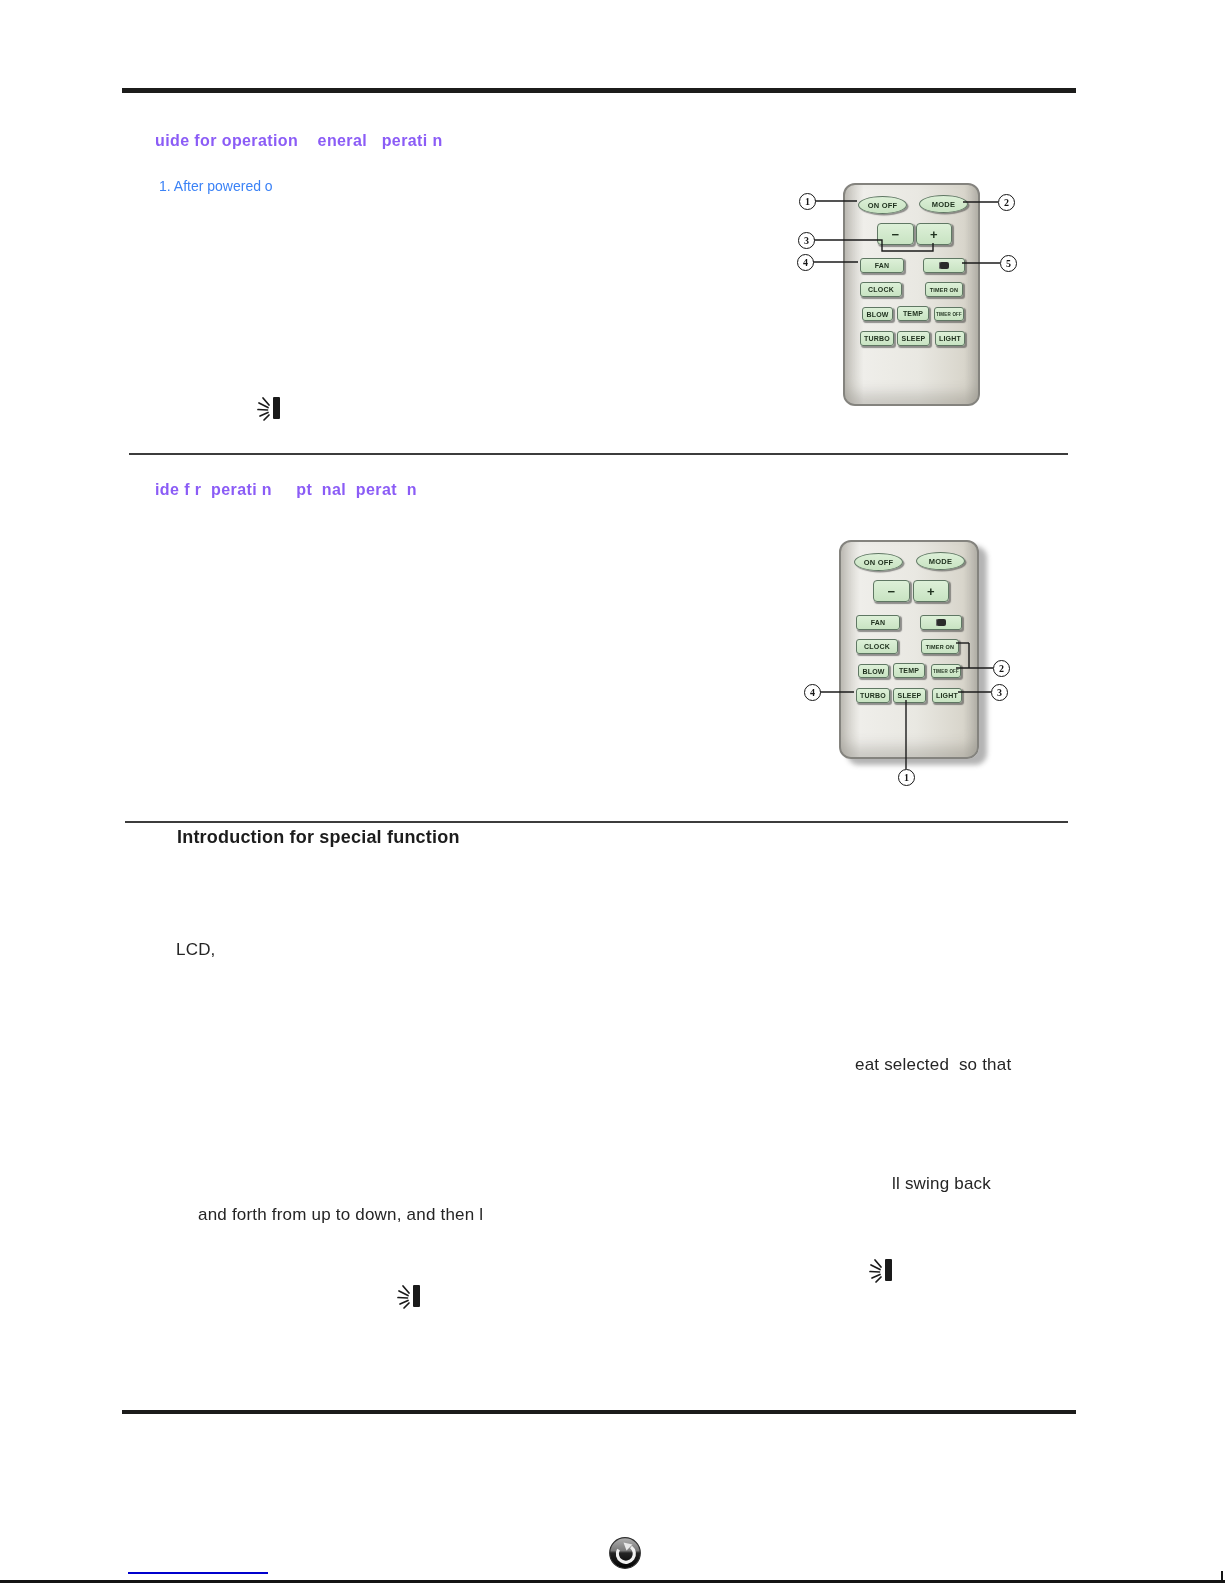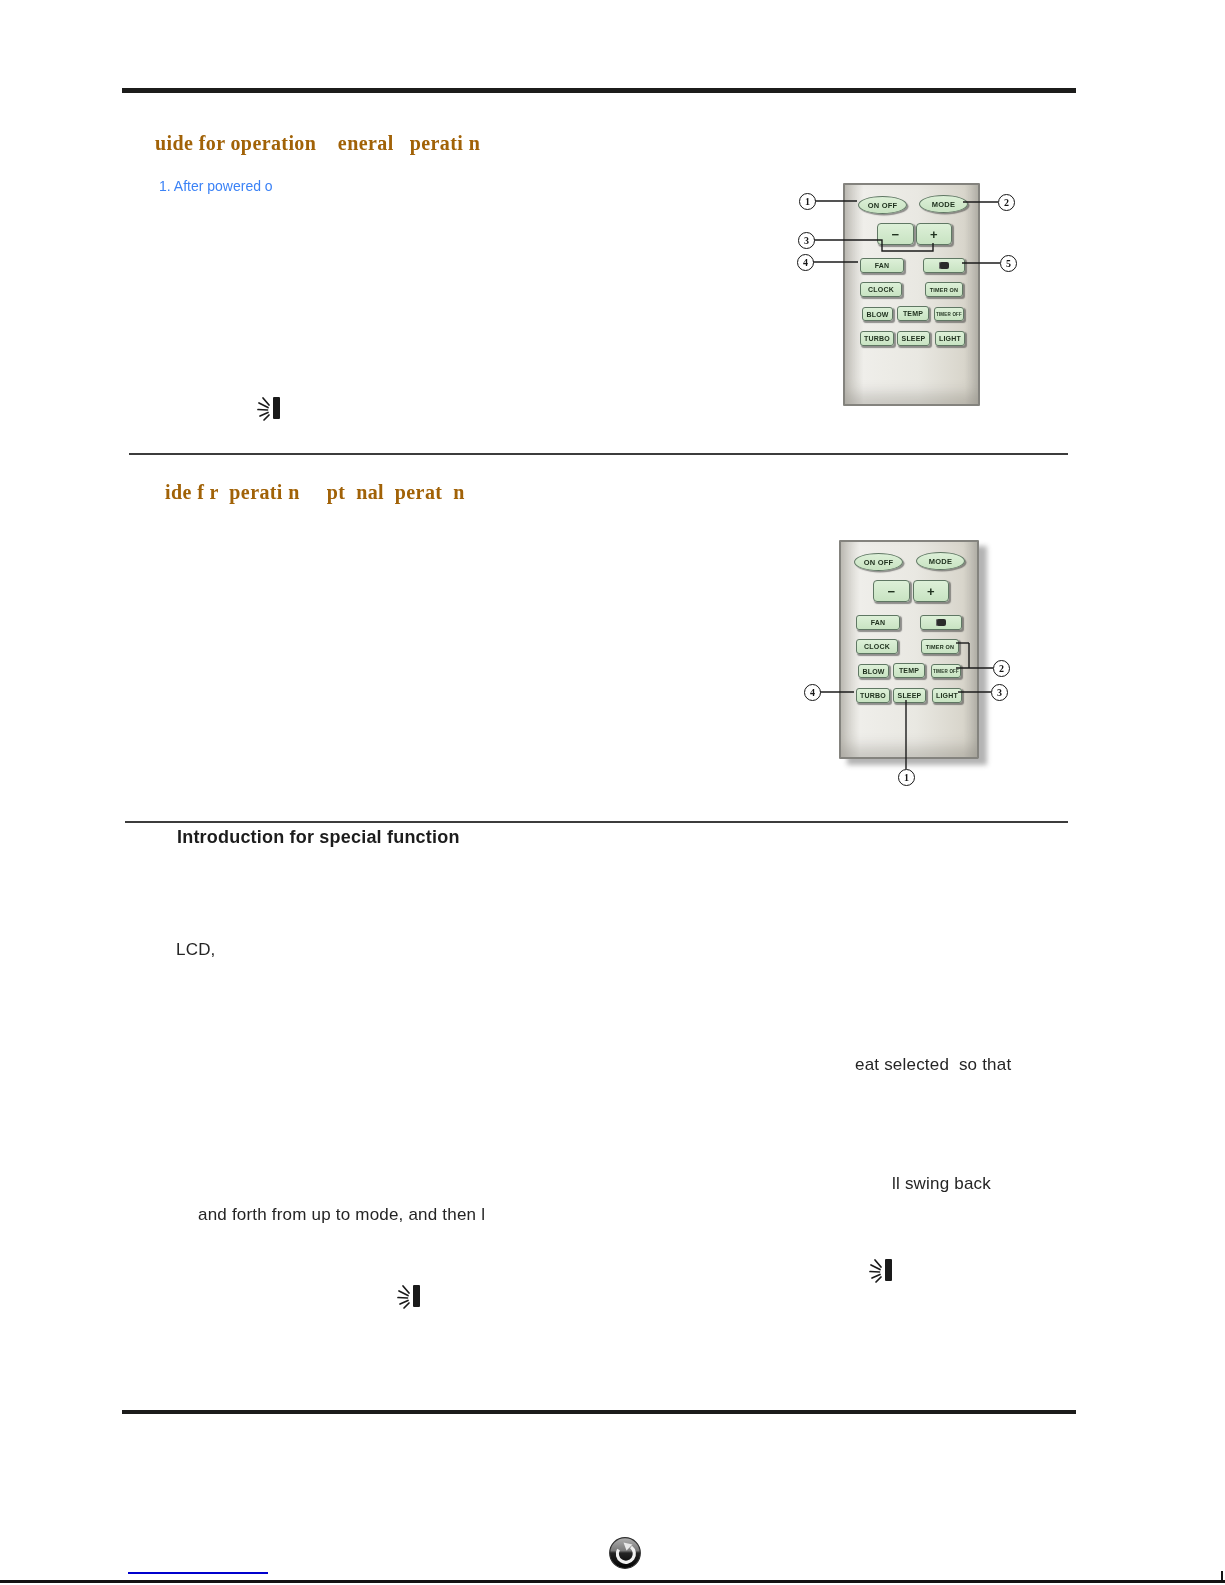--- a/index.html
+++ b/index.html
@@ -1,26 +1,26 @@
 <!DOCTYPE html>
 <html><head>
 <meta charset="utf-8">
 <style>
   html,body{margin:0;padding:0;background:#fff;}
   #page{position:relative;width:1225px;height:1585px;background:#ffffff;overflow:hidden;
         font-family:"Liberation Sans",sans-serif;color:#222;}
   .abs{position:absolute;}
   .rule{position:absolute;background:#1c1c1b;}
-  .h1{font-weight:bold;font-size:20px;color:#a16207;white-space:pre;letter-spacing:.4px;font-family:Liberation Serif, serif;}
+  .h1{font-weight:bold;font-size:16px;color:#8b5cf6;white-space:pre;letter-spacing:.4px;}
   .h3{font-weight:bold;font-size:18px;color:#1c1c1c;letter-spacing:.2px;margin-left:36px;}
   .body-txt{font-size:17px;color:#252525;white-space:pre;letter-spacing:.2px;}
   .small-txt{font-size:14px;color:#3b82f6;white-space:pre;}
 
   
-  .remote{position:absolute;border:2px solid #84837e;border-radius:1px;
+  .remote{position:absolute;border:2px solid #84837e;border-radius:12px;
           background:linear-gradient(90deg,#c9c7c0 0%,#efeeea 14%,#e9e8e2 55%,#d8d5cb 90%,#bdbbb2 100%);
           box-shadow:inset 0 -10px 14px rgba(90,88,78,.25);}
   .remote.shadowed{box-shadow:8px 6px 5px rgba(40,40,40,.35),inset 0 -10px 14px rgba(90,88,78,.25);}
   .btn{position:absolute;background:linear-gradient(180deg,#ddf0d8,#c8e3c2);
        border:1px solid #5f7763;border-radius:3px;color:#20321f;font-weight:bold;
        display:flex;align-items:center;justify-content:center;text-align:center;
        box-shadow:1.5px 1.5px 1px rgba(50,50,50,.5);font-size:7px;letter-spacing:.2px;white-space:nowrap;}
   .btn.oval{border-radius:50%;font-size:7.5px;}
   .btn.big{font-size:13px;font-weight:bold;border-radius:4px;}
   .btn .glyph{display:block;width:10px;height:7px;background:#2b2b2b;border-radius:2px;
@@ -77,21 +77,21 @@
     <div class="btn" style="left:52px;top:146px;width:31px;height:13px;">SLEEP</div>
     <div class="btn" style="left:90px;top:146px;width:28px;height:13px;">LIGHT</div>
   </div>
 
   <div class="callout" style="left:799px;top:193px;">1</div>
   <div class="callout" style="left:998px;top:194px;">2</div>
   <div class="callout" style="left:798px;top:232px;">3</div>
   <div class="callout" style="left:797px;top:254px;">4</div>
   <div class="callout" style="left:1000px;top:255px;">5</div>
 
-  <div class="abs h1" style="left:165px;top:481px;text-align:right;">ide f r  perati n     pt  nal  perat  n</div>
+  <div class="abs h1" style="left:155px;top:481px;text-align:right;">ide f r  perati n     pt  nal  perat  n</div>
 
   <div class="remote shadowed" style="left:839px;top:540px;width:136px;height:215px;">
     <div class="btn oval" style="left:13px;top:11px;width:47px;height:16px;">ON OFF</div>
     <div class="btn oval" style="left:75px;top:10px;width:47px;height:16px;">MODE</div>
     <div class="btn big" style="left:32px;top:38px;width:35px;height:20px;">−</div>
     <div class="btn big" style="left:72px;top:38px;width:34px;height:20px;">+</div>
     <div class="btn" style="left:15px;top:73px;width:42px;height:13px;">FAN</div>
     <div class="btn" style="left:79px;top:73px;width:40px;height:13px;">
         <span class="glyph"></span>
       </div>
@@ -125,21 +125,21 @@
       <line x1="958" y1="692" x2="991" y2="692"></line>
       <line x1="820" y1="692" x2="854" y2="692"></line>
       <line x1="906" y1="700" x2="906" y2="769"></line>
     </g>
   </svg>
 
   <div class="abs h3" style="left:141px;top:827px;">Introduction for special function</div>
   <div class="abs body-txt" style="left:176px;top:940px;">LCD,</div>
   <div class="abs body-txt" style="left:855px;top:1055px;">eat selected  so that</div>
   <div class="abs body-txt" style="left:892px;top:1174px;">ll swing back</div>
-  <div class="abs body-txt" style="left:198px;top:1205px;">and forth from up to mode, and then l</div>
+  <div class="abs body-txt" style="left:198px;top:1205px;">and forth from up to down, and then l</div>
 
   <svg class="icon-flash" style="left:868px;top:1256px;" width="28" height="28" viewBox="0 0 28 28">
     <rect x="17" y="3" width="7" height="22" rx="1" fill="#1a1a1a"></rect>
     <g stroke="#1a1a1a" stroke-width="1.7" stroke-linecap="round">
       <line x1="13" y1="11" x2="7" y2="4"></line>
       <line x1="12" y1="13.5" x2="3" y2="9"></line>
       <line x1="11.5" y1="16" x2="2" y2="15.5"></line>
       <line x1="12" y1="18.5" x2="4" y2="22"></line>
       <line x1="13" y1="21" x2="8" y2="26"></line>
     </g>

